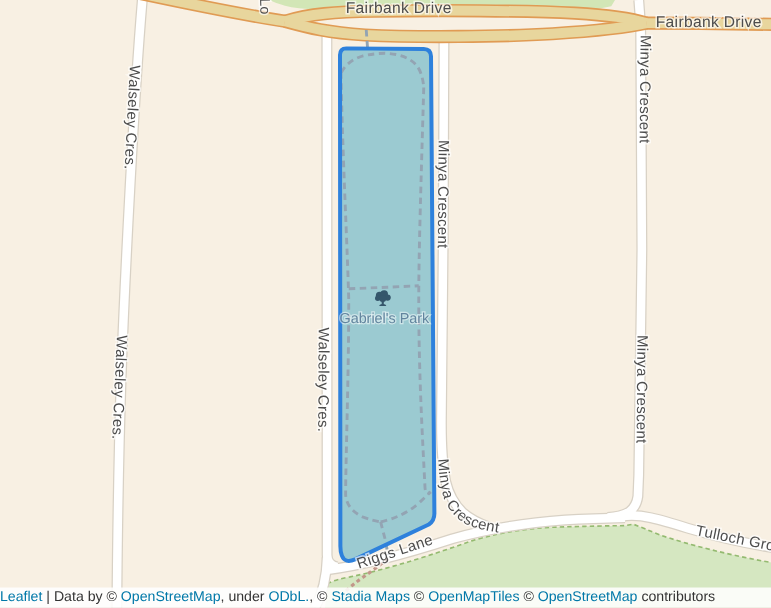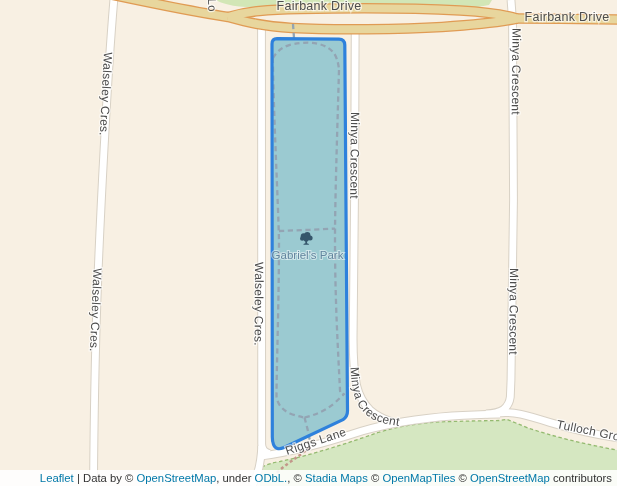--- a/index.html
+++ b/index.html
@@ -1,18 +1,18 @@
 <!DOCTYPE html>
 <html><head>
 <meta charset="utf-8">
 <style>
 html,body{margin:0;padding:0}
 #map{position:relative;width:617px;height:486px;overflow:hidden;background:#e5e5e5;font-family:"Liberation Sans",sans-serif}
 #map svg{position:absolute;left:0;top:0}
-#attr{position:absolute;left:0;bottom:0;width:617px;height:16px;background:rgba(255,255,255,0.87);font-size:11.3px;line-height:16px;color:#333;text-align:right;white-space:nowrap;box-sizing:border-box;padding-right:5px}
+#attr{position:absolute;left:0;bottom:0;width:617px;height:16px;background:rgba(255,255,255,0.87);font-size:11.3px;line-height:16px;color:#333;text-align:left;white-space:nowrap;box-sizing:border-box;padding-right:5px}
 .lk{color:#0078A8}
 </style>
 </head>
 <body>
 <div id="map">
 <svg width="617" height="486" viewBox="0 0 617 486">
 
   <rect x="0" y="0" width="617" height="486" fill="#f8f0e3"></rect>
 
   <path d="M 216,0 L 492,0 L 489,5 Q 470,9.5 450,8 Q 420,6 390,5.8 Q 350,5.8 320,6.2 Q 292,6.6 272,6.6 Q 242,8.5 228,4.5 Q 220,2.5 216,0 Z" fill="#d2e6b6"></path>

